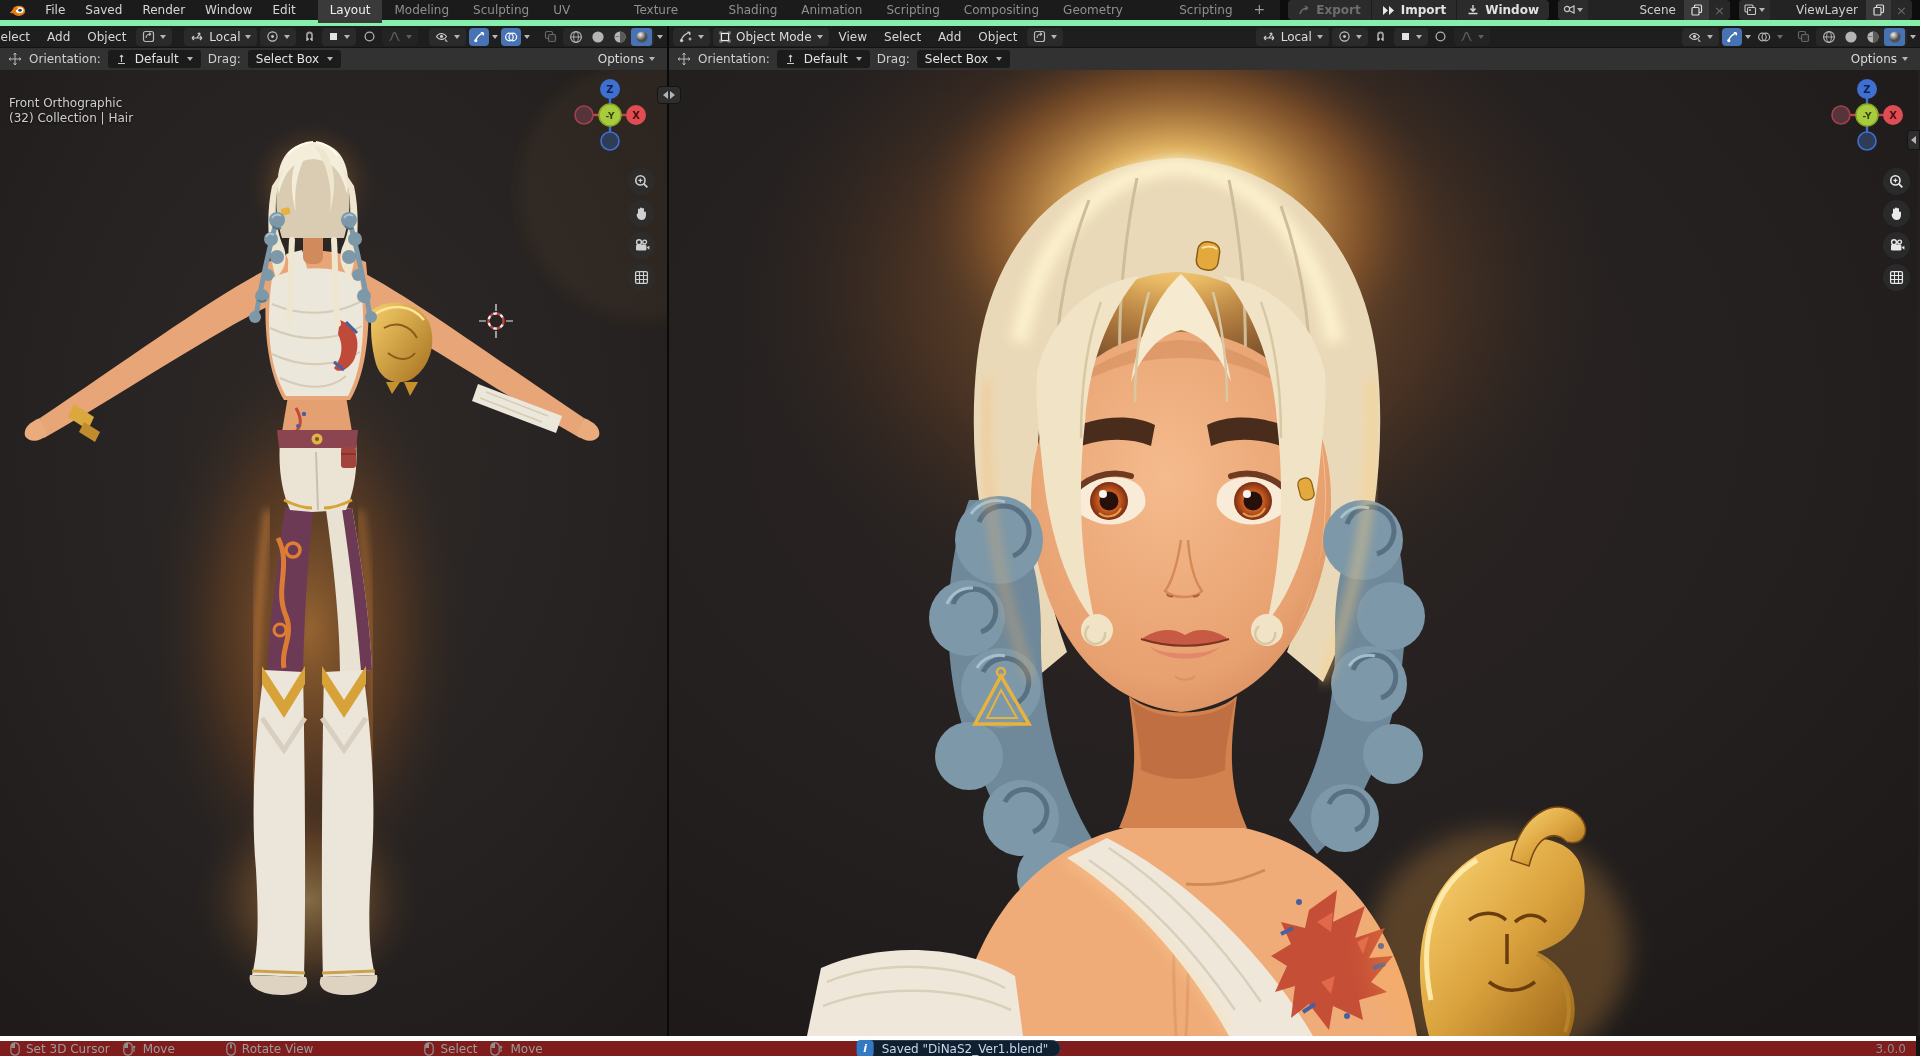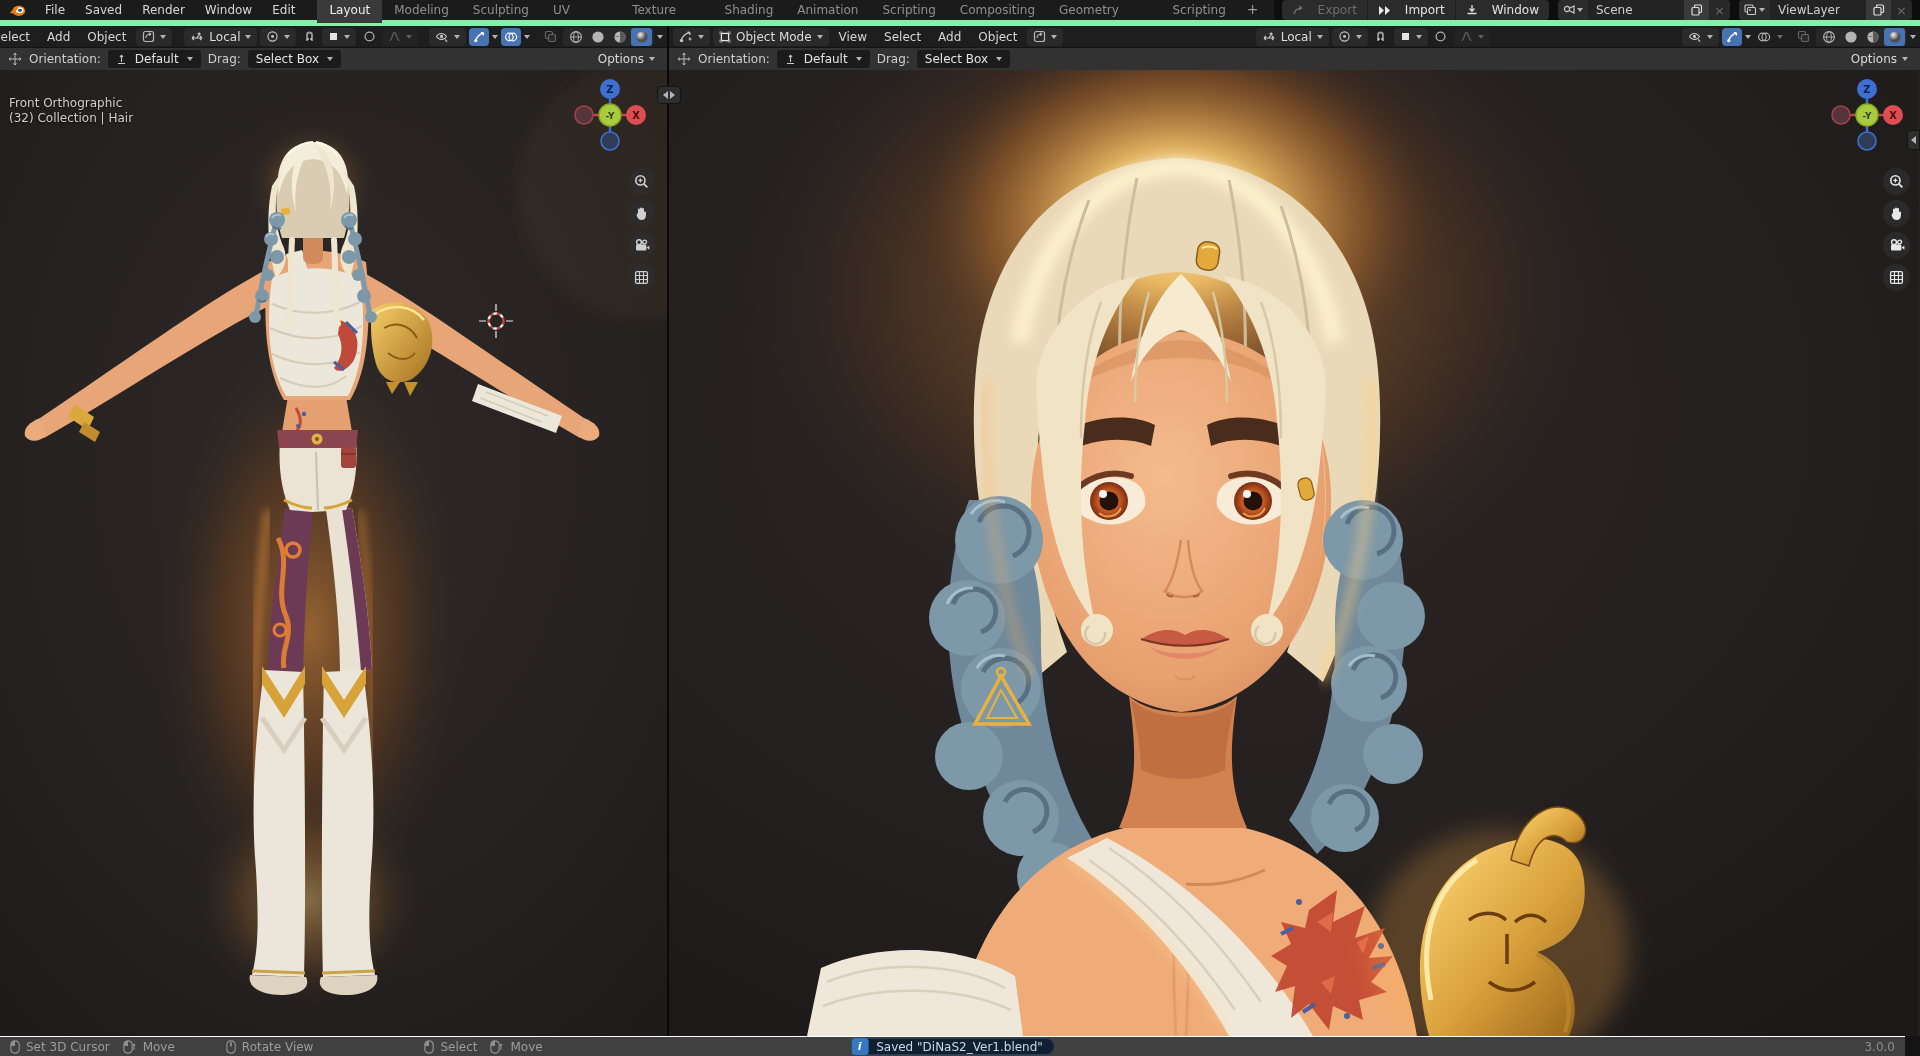--- a/index.html
+++ b/index.html
@@ -15,24 +15,24 @@
     background:#1b1b1b; display:flex; align-items:center; border-bottom:6px solid #86efac; }
   .logo { width:36px; display:flex; justify-content:center; align-items:center; }
   .tmenu { padding:0 10px; line-height:25px; color:#d6d6d6; cursor:default; }
   .tabs { display:flex; align-items:stretch; height:26px; margin-left:12px; }
   .tab { padding:0 12px; line-height:26px; color:#8f8f8f; border-radius:5px 5px 0 0; }
   .tab.active { background:#3a3a3a; color:#ededed; }
   .tab-add { padding:0 9px; line-height:25px; color:#9a9a9a; font-size:14px; }
   .tb-right { flex:1; align-self:stretch; margin-left:6px; background:#0d0d0d;
     display:flex; align-items:center; justify-content:flex-end; gap:9px; padding:0 8px; }
   .tbgroup { display:flex; align-items:center; height:20px; background:#2b2b2b; border-radius:4px; overflow:hidden; }
-  .tbbtn { display:flex; align-items:center; gap:14px; padding:0 10px; height:20px; color:#e2e2e2; }
+  .tbbtn { display:flex; align-items:center; gap:6px; padding:0 10px; height:20px; color:#e2e2e2;font-weight:bold; }
   .tbbtn + .tbbtn { border-left:1px solid #1d1d1d; }
   .tbbtn.grey { color:#6e6e6e; }
-  .idfield { display:flex; align-items:center; height:20px; background:#232323; border-radius:4px; overflow:hidden; }
+  .idfield { display:flex; align-items:center; height:20px; background:#232323; border-radius:4px; overflow:hidden;text-align:right; }
   .idfield .lead { display:flex; align-items:center; gap:2px; padding:0 5px; height:20px; background:#2c2c2c; }
   .idfield .txt { padding:0 8px; color:#cfcfcf; min-width:96px; }
   .idfield .btn { width:25px; height:20px; background:#3a3a3a; display:flex; align-items:center; justify-content:center; }
   .idfield .x { width:21px; height:20px; display:flex; align-items:center; justify-content:center; color:#6a6a6a; background:#282828; font-size:13px; }
   .chev { width:0; height:0; border-left:3.5px solid transparent; border-right:3.5px solid transparent; border-top:4px solid #b5b5b5; display:inline-block; }
   .chev.dim2 { border-top-color:#6a6a6a; }
   
   .main { position:absolute; top:26px; left:0; right:0; bottom:20px; display:flex; }
   .editor { display:flex; flex-direction:column; min-width:0; position:relative; background:#1e1e1e; }
   .editor.left { width:669px; border-right:2px solid #090909; }
@@ -61,22 +61,22 @@
   .si-left { right:12px; } .si-right { right:10px; }
   .sic { width:27px; height:27px; border-radius:50%; background:rgba(45,45,45,.82);
     display:flex; align-items:center; justify-content:center; }
   .regiontoggle { position:absolute; background:#2e2e2e; border:1px solid #141414;
     display:flex; align-items:center; justify-content:center; gap:2px; color:#aaa; z-index:5; }
   .rt-mid { left:657px; top:60px; width:24px; height:18px; border-radius:4px; }
   .rt-edge { right:0; top:60px; width:13px; height:20px; border-radius:4px 0 0 4px; }
   .tri-l { width:0;height:0;border-top:4px solid transparent;border-bottom:4px solid transparent;border-right:5px solid #b5b5b5; }
   .tri-r { width:0;height:0;border-top:4px solid transparent;border-bottom:4px solid transparent;border-left:5px solid #b5b5b5; }
   
-  .status { position:absolute; left:0; right:15px; bottom:0; height:20px; background:#404040;
-    border-top:1px solid #ffffff; display:flex; align-items:center; padding:0 10px; color:#9c9c9c; }
+  .status { position:absolute; left:0; right:4px; bottom:0; height:20px; background:#7f1d1d;
+    border-top:5px solid #ffffff; display:flex; align-items:center; padding:0 10px; color:#9c9c9c; }
   .hint { display:flex; align-items:center; gap:6px; margin-right:13px; }
   .hint.g2 { margin-left:38px; }
   .hint.g3 { margin-left:98px; }
   .saved { position:absolute; left:50%; transform:translateX(-50%); display:flex; align-items:center;
     height:17px; background:#102030; border:1px solid #274059; border-radius:9px; padding-right:11px; color:#c9d8ea; }
   .sbadge { width:17px; height:17px; border-radius:4px; background:#3479c2; color:#fff; font-weight:bold;
     display:flex; align-items:center; justify-content:center; margin-right:8px; font-size:11px; font-style:italic; }
   .version { margin-left:auto; color:#8d8d8d; }
   svg text { font-family:"DejaVu Sans", sans-serif; }
 </style>

